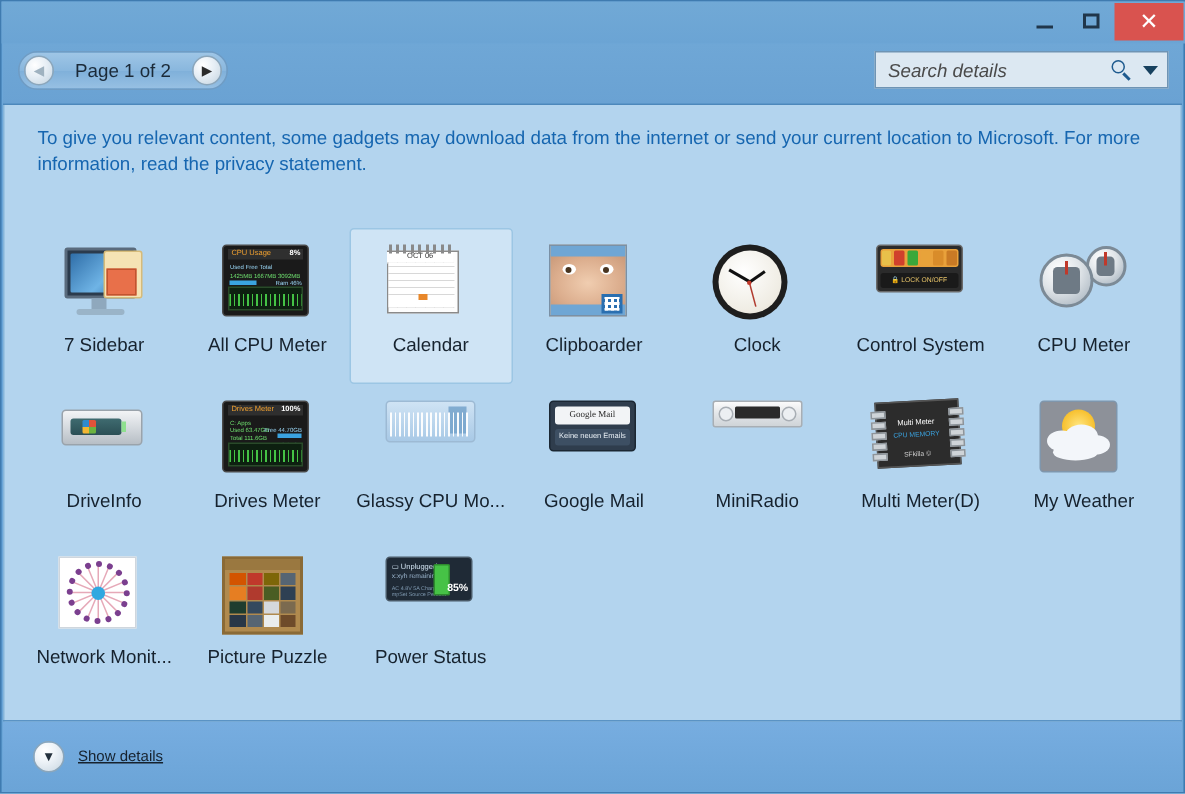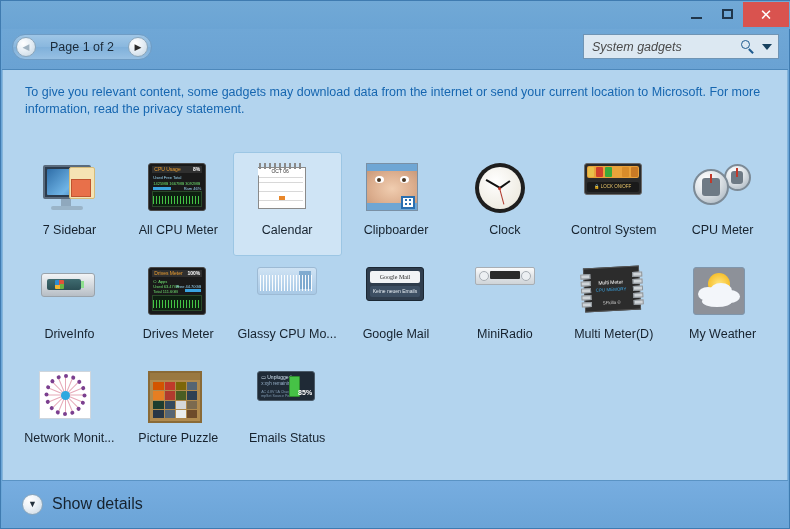--- a/index.html
+++ b/index.html
@@ -113,21 +113,21 @@
     background:linear-gradient(180deg,#77ade0 0%,#6ba4d7 100%);
     border-top:1px solid #5a93c4;display:flex;align-items:center;padding-left:20px;
     box-sizing:border-box;
   }
   .detbtn{
     width:21px;height:21px;border-radius:50%;
     background:radial-gradient(circle at 35% 28%,#ffffff 0%,#eef3f8 40%,#c8d6e1 100%);
     border:1px solid #8ba6bb;display:flex;align-items:center;justify-content:center;
     font-size:9px;color:#24313d;box-sizing:border-box;
   }
-  .detlabel{margin-left:9px;font-size:16px;color:#16222e;}
+  .detlabel{margin-left:9px;font-size:10px;color:#16222e;text-decoration:underline;}
   
   .art{width:60px;height:52px;position:relative;}
   
   .mon-screen{position:absolute;left:4px;top:2px;width:48px;height:34px;background:#2b3b4d;border:2px solid #5a6b7d;border-radius:2px;box-sizing:border-box;}
   .mon-inner{position:absolute;left:2px;top:2px;right:2px;bottom:2px;background:linear-gradient(135deg,#2f6ea8,#6fb4e6 60%,#2f6ea8);border-radius:1px;}
   .mon-stand{position:absolute;left:22px;top:36px;width:10px;height:7px;background:#8fa8bd;}
   .mon-base{position:absolute;left:12px;top:43px;width:32px;height:4px;background:#9ab4c8;border-radius:2px;}
   .mon-note{position:absolute;left:30px;top:4px;width:24px;height:30px;background:#f5e3b4;border:1px solid #d6bb79;border-radius:2px;}
   .mon-note2{position:absolute;left:32px;top:16px;width:18px;height:16px;background:#e8704a;border:1px solid #c0542f;}
   
@@ -314,21 +314,21 @@
       <div class="navbtn prev">
           <span>◀</span>
         </div>
       <div class="pagelabel">Page 1 of 2</div>
       <div class="navbtn next">
           <span>▶</span>
         </div>
     </div>
 
     <div class="searchbox">
-      <div class="ph">System gadgets</div>
+      <div class="ph">Search details</div>
       <div class="mag">
           <i></i>
           <b></b>
         </div>
       <div class="chev"></div>
     </div>
   </div>
 
   <div class="content">
     <div class="notice">To give you relevant content, some gadgets may download data from the internet or send your current location to Microsoft. For more information, read the privacy statement.</div>
@@ -610,21 +610,21 @@
             <div class="art">
               <div class="pwr">
                 <div class="t">▭ Unplugged</div>
                 <div class="s">x:xyh remaining</div>
                 <div class="rows">AC 4.8V 5A Charged<br>mpSet Source Percent</div>
                 <div class="bat"></div>
                 <div class="pc">85%</div>
               </div>
             </div>
           </div>
-          <div class="glabel">Emails Status</div>
+          <div class="glabel">Power Status</div>
         </div>
       </div>
 
   </div>
 
   <div class="footer">
     <div class="detbtn">
         <span>▼</span>
       </div>
     <div class="detlabel">Show details</div>

